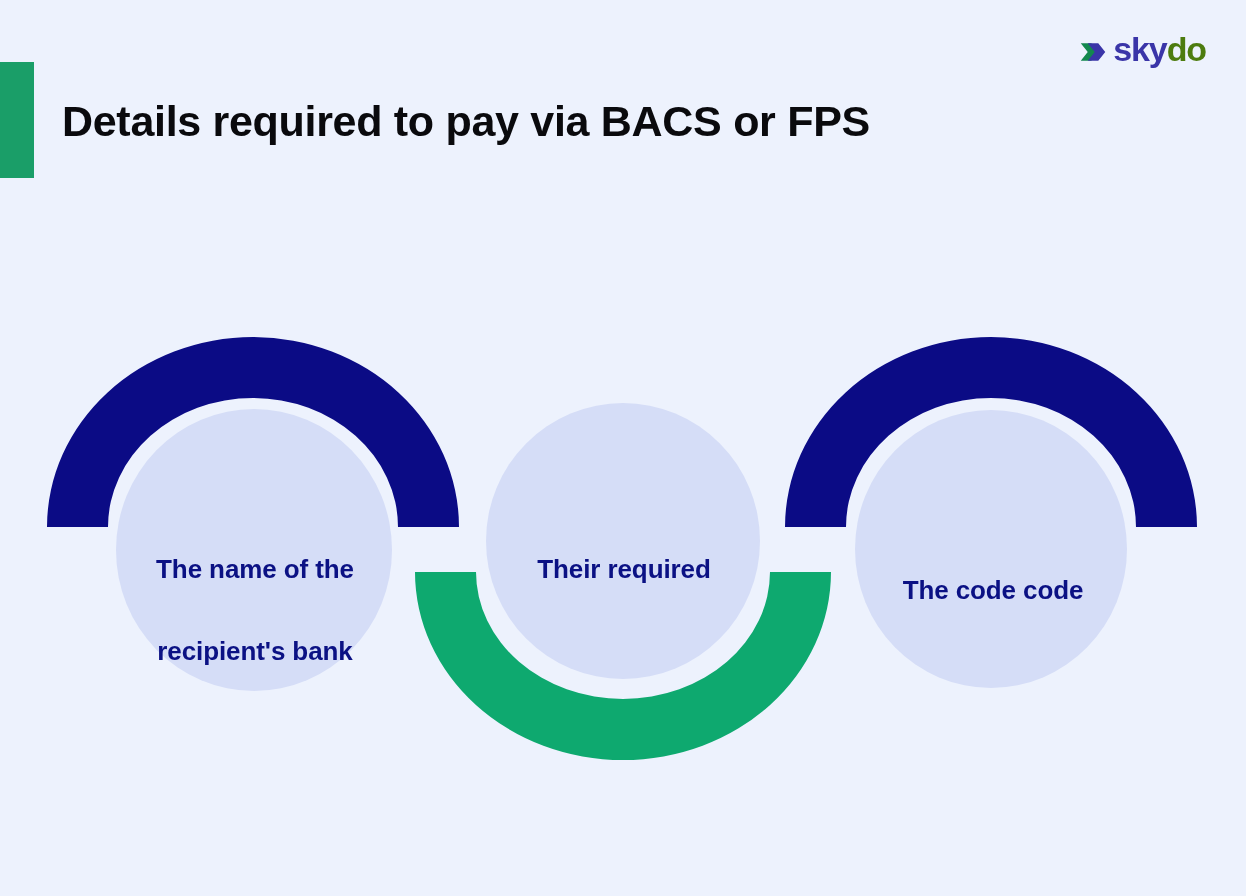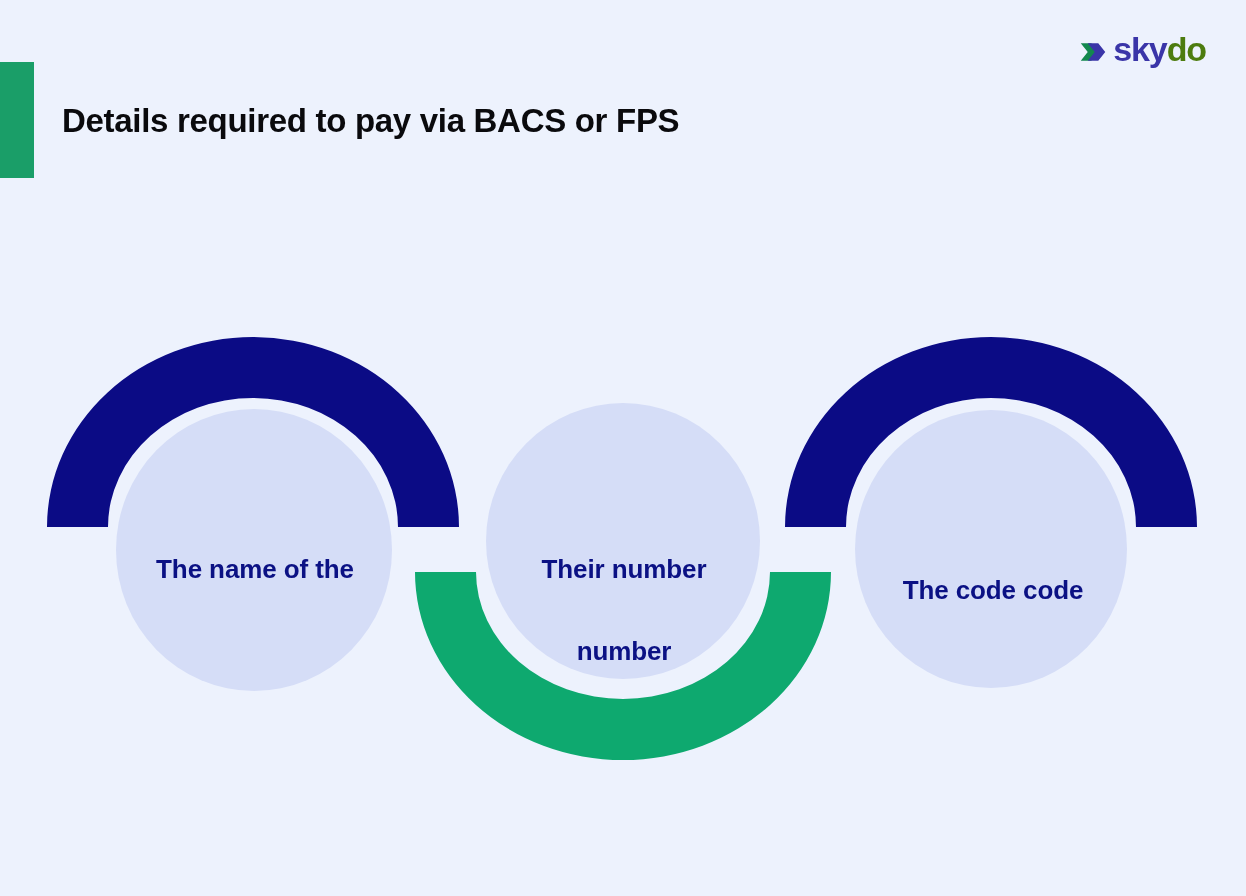--- a/index.html
+++ b/index.html
@@ -33,21 +33,21 @@
     width: 34px;
     height: 116px;
     background: #1a9e68;
   }
 
   .page-title {
     position: absolute;
     left: 62px;
     top: 92px;
     width: 900px;
-    font-size: 33px;
+    font-size: 43px;
     line-height: 58px;
     font-weight: bold;
     color: #0a0a0d;
     letter-spacing: -0.3px;
     white-space: nowrap;
   }
 
   
   .logo {
     position: absolute;
@@ -130,25 +130,25 @@
 
       <path d="M 415 556 A 208 188 0 0 0 831 556 L 770 556 A 147 127 0 0 1 476 556 Z" fill="#0ea96f"></path>
 
       <ellipse cx="254" cy="534" rx="138" ry="141" fill="#d5ddf7"></ellipse>
       <ellipse cx="623" cy="525" rx="137" ry="138" fill="#d5ddf7"></ellipse>
       <ellipse cx="991" cy="533" rx="136" ry="139" fill="#d5ddf7"></ellipse>
     </svg>
 
     <div class="node-label label-1">
       <span>The name of the</span>
+      <span>recipient's bank</span>
     </div>
 
     <div class="node-label label-2">
-      <span>Their number</span>
-      <span>number</span>
+      <span>Their required</span>
     </div>
 
     <div class="node-label label-3">
       <span>The code code</span>
     </div>
   </div>
 
 </div>
 
 </body></html>

